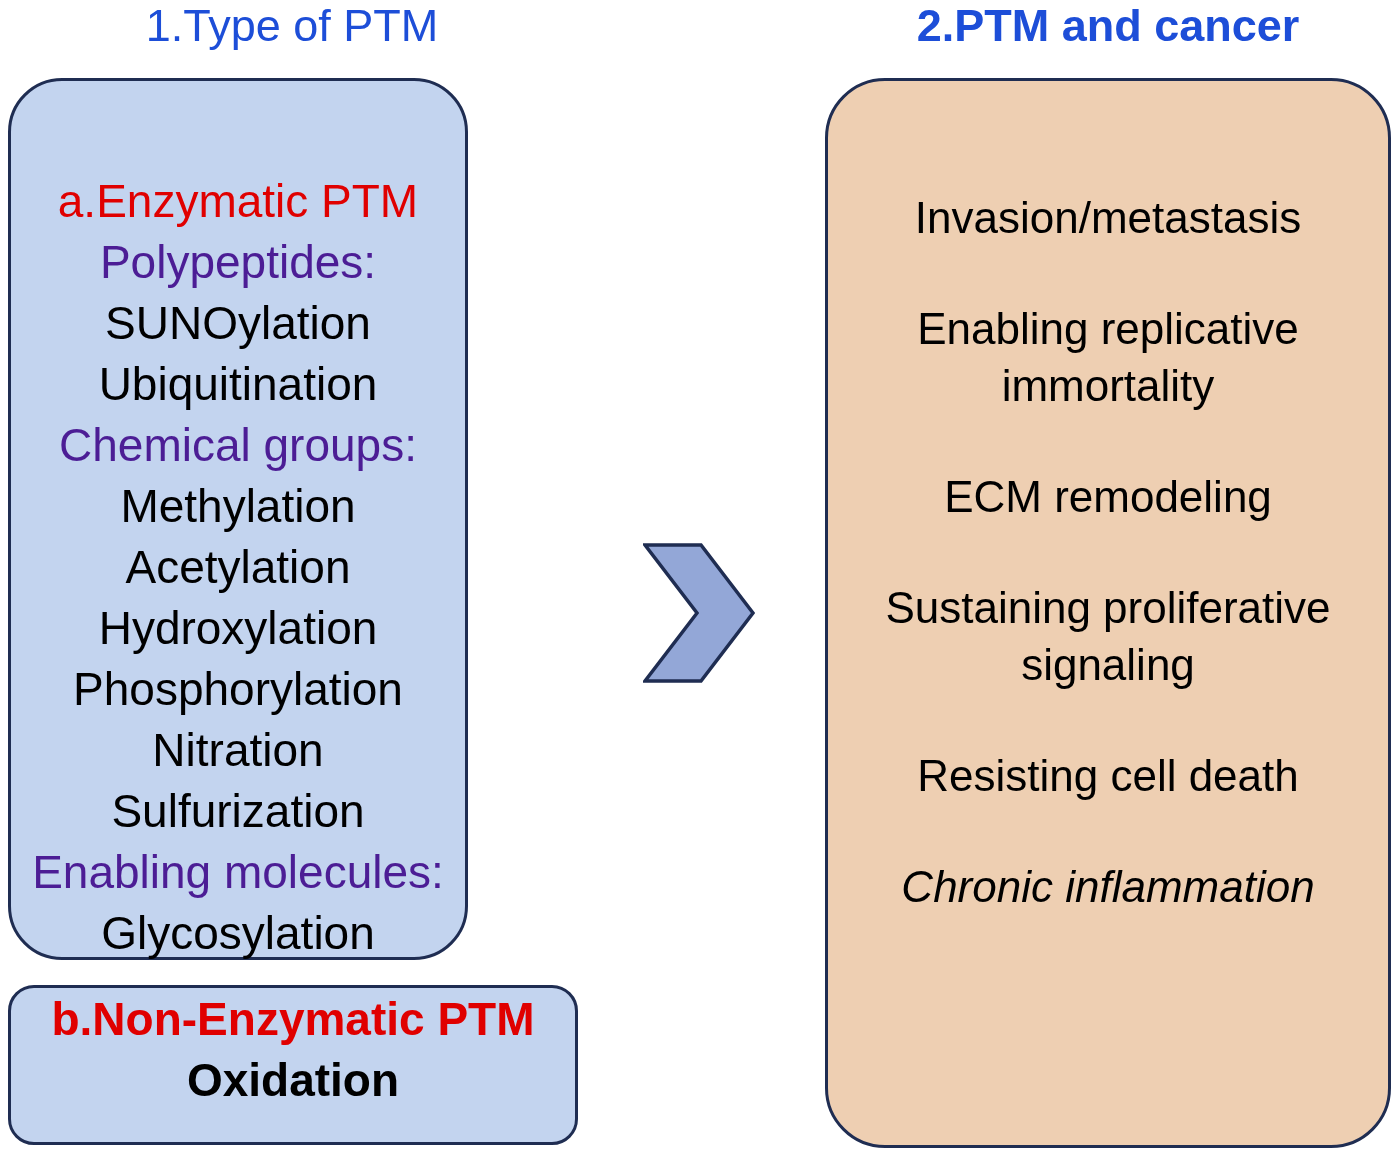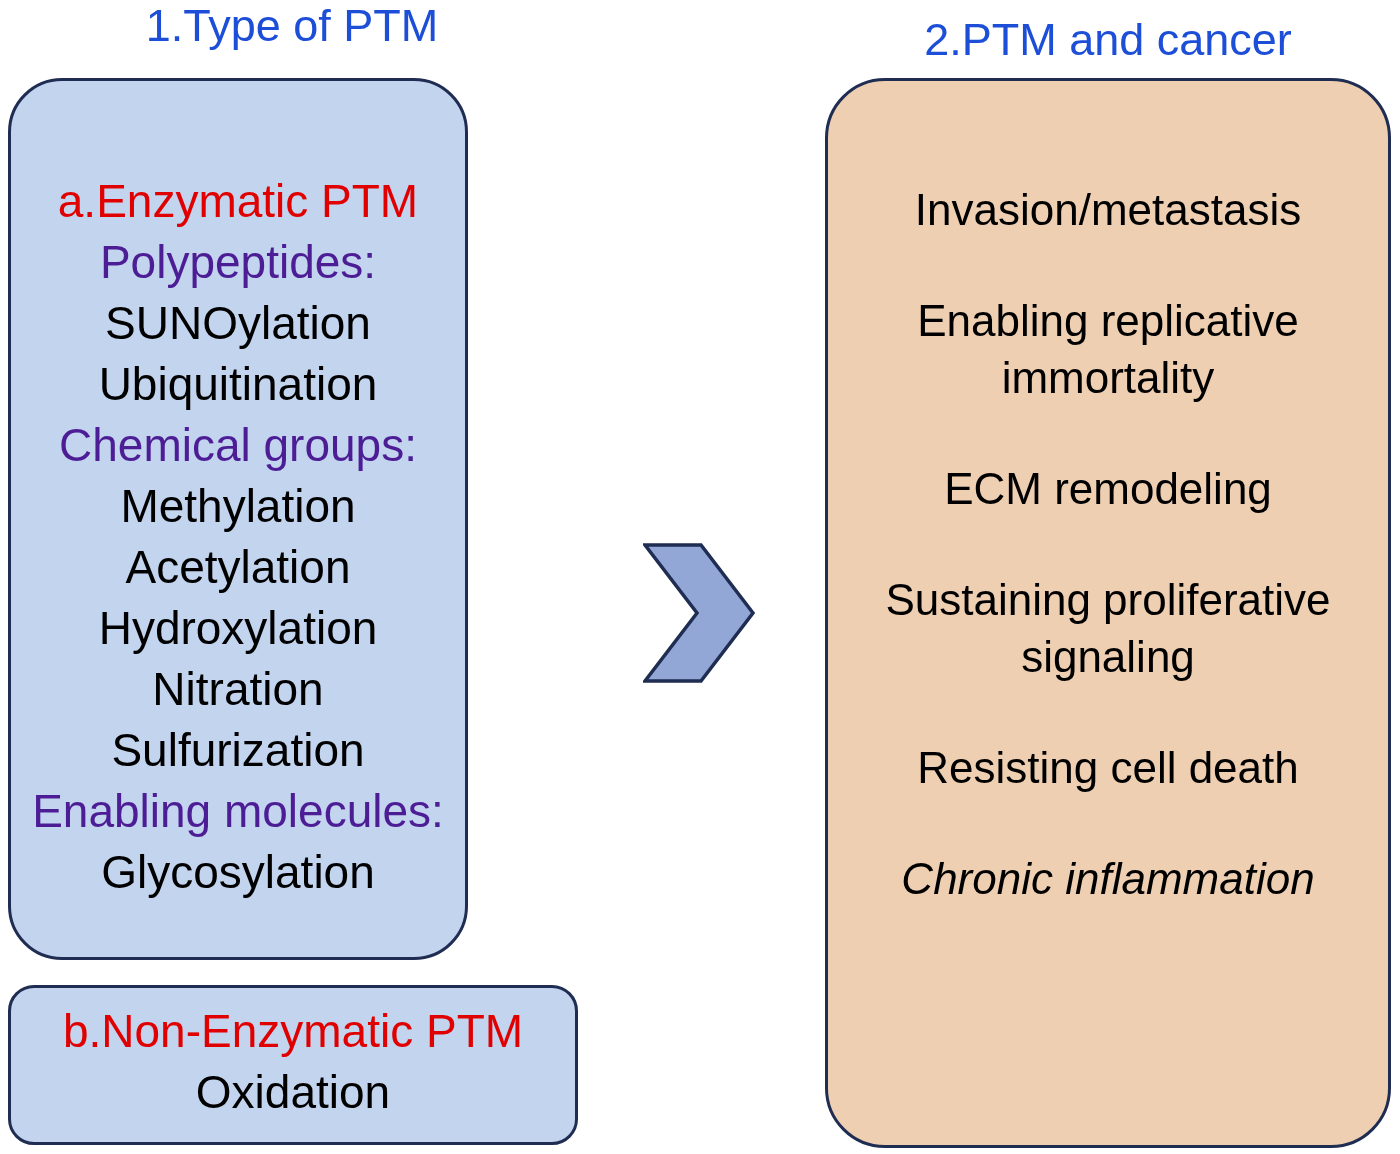--- a/index.html
+++ b/index.html
@@ -20,21 +20,21 @@
   .col-title {
     position: absolute;
     text-align: center;
     color: #1d4ed8;
     font-size: 45px;
     line-height: 48px;
     font-weight: 400;
     white-space: nowrap;
   }
   #title-left  { left: 8px;  top: 2px;  width: 568px; }
-  #title-right { left: 825px; top: 16px; width: 566px; }
+  #title-right { left: 825px; top: 2px; width: 566px; font-weight: bold; }
 
   
   .box {
     position: absolute;
     box-sizing: border-box;
     border: 3px solid #1f2d52;
   }
   #box-enzymatic {
     left: 8px;  top: 78px;
     width: 460px; height: 882px;
@@ -67,25 +67,25 @@
     white-space: nowrap;
   }
   .line.red {
     color: #e00000;
   }
   .line.purple {
     color: #4c1d95;
   }
 
   #enz-lines { top: 90px; }
-  #nonenz-lines { top: 13px; }
+  #nonenz-lines { top: 1px; font-weight: bold; }
 
   
   #cancer-lines {
-    top: 100px;
+    top: 108px;
     padding: 0 22px;
   }
   .entry {
     font-size: 44px;
     line-height: 57px;
     color: #000000;
     margin-bottom: 54px;
     text-align: center;
   }
   .entry:last-child { margin-bottom: 0; font-style: italic; }
@@ -110,20 +110,21 @@
     <div class="line red">a.Enzymatic PTM</div>
 
     <div class="line purple">Polypeptides:</div>
     <div class="line">SUNOylation</div>
     <div class="line">Ubiquitination</div>
 
     <div class="line purple">Chemical groups:</div>
     <div class="line">Methylation</div>
     <div class="line">Acetylation</div>
     <div class="line">Hydroxylation</div>
+    <div class="line">Phosphorylation</div>
     <div class="line">Nitration</div>
     <div class="line">Sulfurization</div>
 
     <div class="line purple">Enabling molecules:</div>
     <div class="line">Glycosylation</div>
   </div>
 </div>
 
 <div id="box-nonenzymatic" class="box">
   <div id="nonenz-lines" class="lines">

